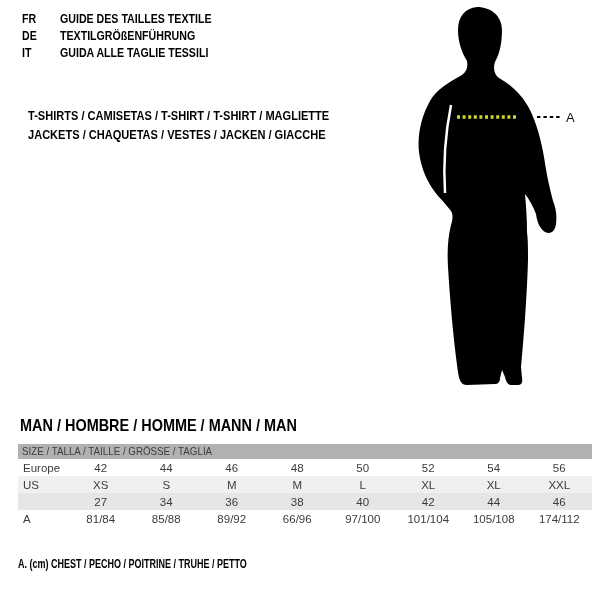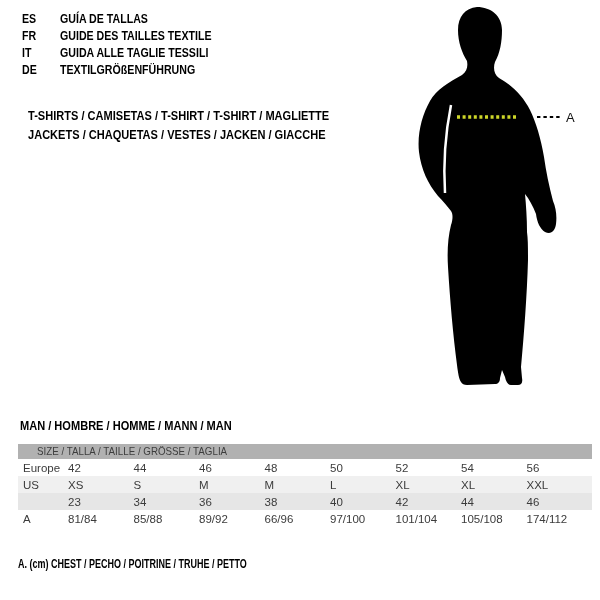--- a/index.html
+++ b/index.html
@@ -16,52 +16,49 @@
   
   .categories{position:absolute;left:28px;top:106px;font-size:13px;font-weight:bold;}
   .categories .cat-line{height:19px;line-height:19px;white-space:nowrap;}
 
   
   .figure{position:absolute;left:415px;top:5px;width:185px;height:385px;}
   .figure svg{display:block;width:185px;height:385px;}
   .figure text{font-family:"Liberation Sans",sans-serif;}
 
   
-  .section-title{position:absolute;left:20px;top:419px;font-size:13px;font-weight:bold;line-height:14px;text-decoration:underline;}
+  .section-title{position:absolute;left:20px;top:419px;font-size:17px;font-weight:bold;line-height:14px;text-decoration:underline;}
 
   
   .size-table{position:absolute;left:18px;top:444px;width:574px;font-size:11.5px;color:#3b3b3b;}
-  .thead{height:15px;line-height:15px;background:#b1b1b1;color:#3d3d3d;padding-left:19px;box-sizing:border-box;}
+  .thead{height:15px;line-height:15px;background:#b1b1b1;color:#3d3d3d;padding-left:4px;box-sizing:border-box;}
   .trow{display:grid;grid-template-columns:50px repeat(8,1fr);align-items:center;height:17px;}
   .trow .tlabel{padding-left:5px;text-align:left;}
-  .trow .tcell{}
+  .trow .tcell{text-align:center;}
   .row-bg-white{background:#ffffff;}
   .row-bg-light{background:#f0f0f0;}
   .row-bg-gray{background:#e6e6e6;}
 
   
   .footnote{position:absolute;left:18px;top:546px;font-size:12.5px;font-weight:bold;line-height:15px;margin-top:11px;}
 </style>
 </head>
 <body>
 
 <div class="canvas">
 
   <div class="lang-list">
     <div class="lang-row">
-      <span class="lang-code cond">ES</span><span class="cond">GUÍA DE TALLAS</span>
-    </div>
-    <div class="lang-row">
       <span class="lang-code cond">FR</span><span class="cond">GUIDE DES TAILLES TEXTILE</span>
     </div>
     <div class="lang-row">
-      <span class="lang-code cond">IT</span><span class="cond">GUIDA ALLE TAGLIE TESSILI</span>
+      <span class="lang-code cond">DE</span><span class="cond">TEXTILGRÖßENFÜHRUNG</span>
     </div>
     <div class="lang-row">
-      <span class="lang-code cond">DE</span><span class="cond">TEXTILGRÖßENFÜHRUNG</span>
+      <span class="lang-code cond">IT</span><span class="cond">GUIDA ALLE TAGLIE TESSILI</span>
     </div>
   </div>
 
   <div class="categories">
     <div class="cat-line"><span class="cond">T-SHIRTS / CAMISETAS / T-SHIRT / T-SHIRT / MAGLIETTE</span></div>
     <div class="cat-line"><span class="cond">JACKETS / CHAQUETAS / VESTES / JACKEN / GIACCHE</span></div>
   </div>
 
   <div class="figure">
     <svg viewBox="0 0 185 385" aria-hidden="true">
@@ -129,21 +126,21 @@
       <span class="tcell">M</span>
       <span class="tcell">M</span>
       <span class="tcell">L</span>
       <span class="tcell">XL</span>
       <span class="tcell">XL</span>
       <span class="tcell">XXL</span>
     </div>
 
     <div class="trow row-bg-gray">
       <span class="tlabel"></span>
-      <span class="tcell">23</span>
+      <span class="tcell">27</span>
       <span class="tcell">34</span>
       <span class="tcell">36</span>
       <span class="tcell">38</span>
       <span class="tcell">40</span>
       <span class="tcell">42</span>
       <span class="tcell">44</span>
       <span class="tcell">46</span>
     </div>
 
     <div class="trow row-bg-white">

